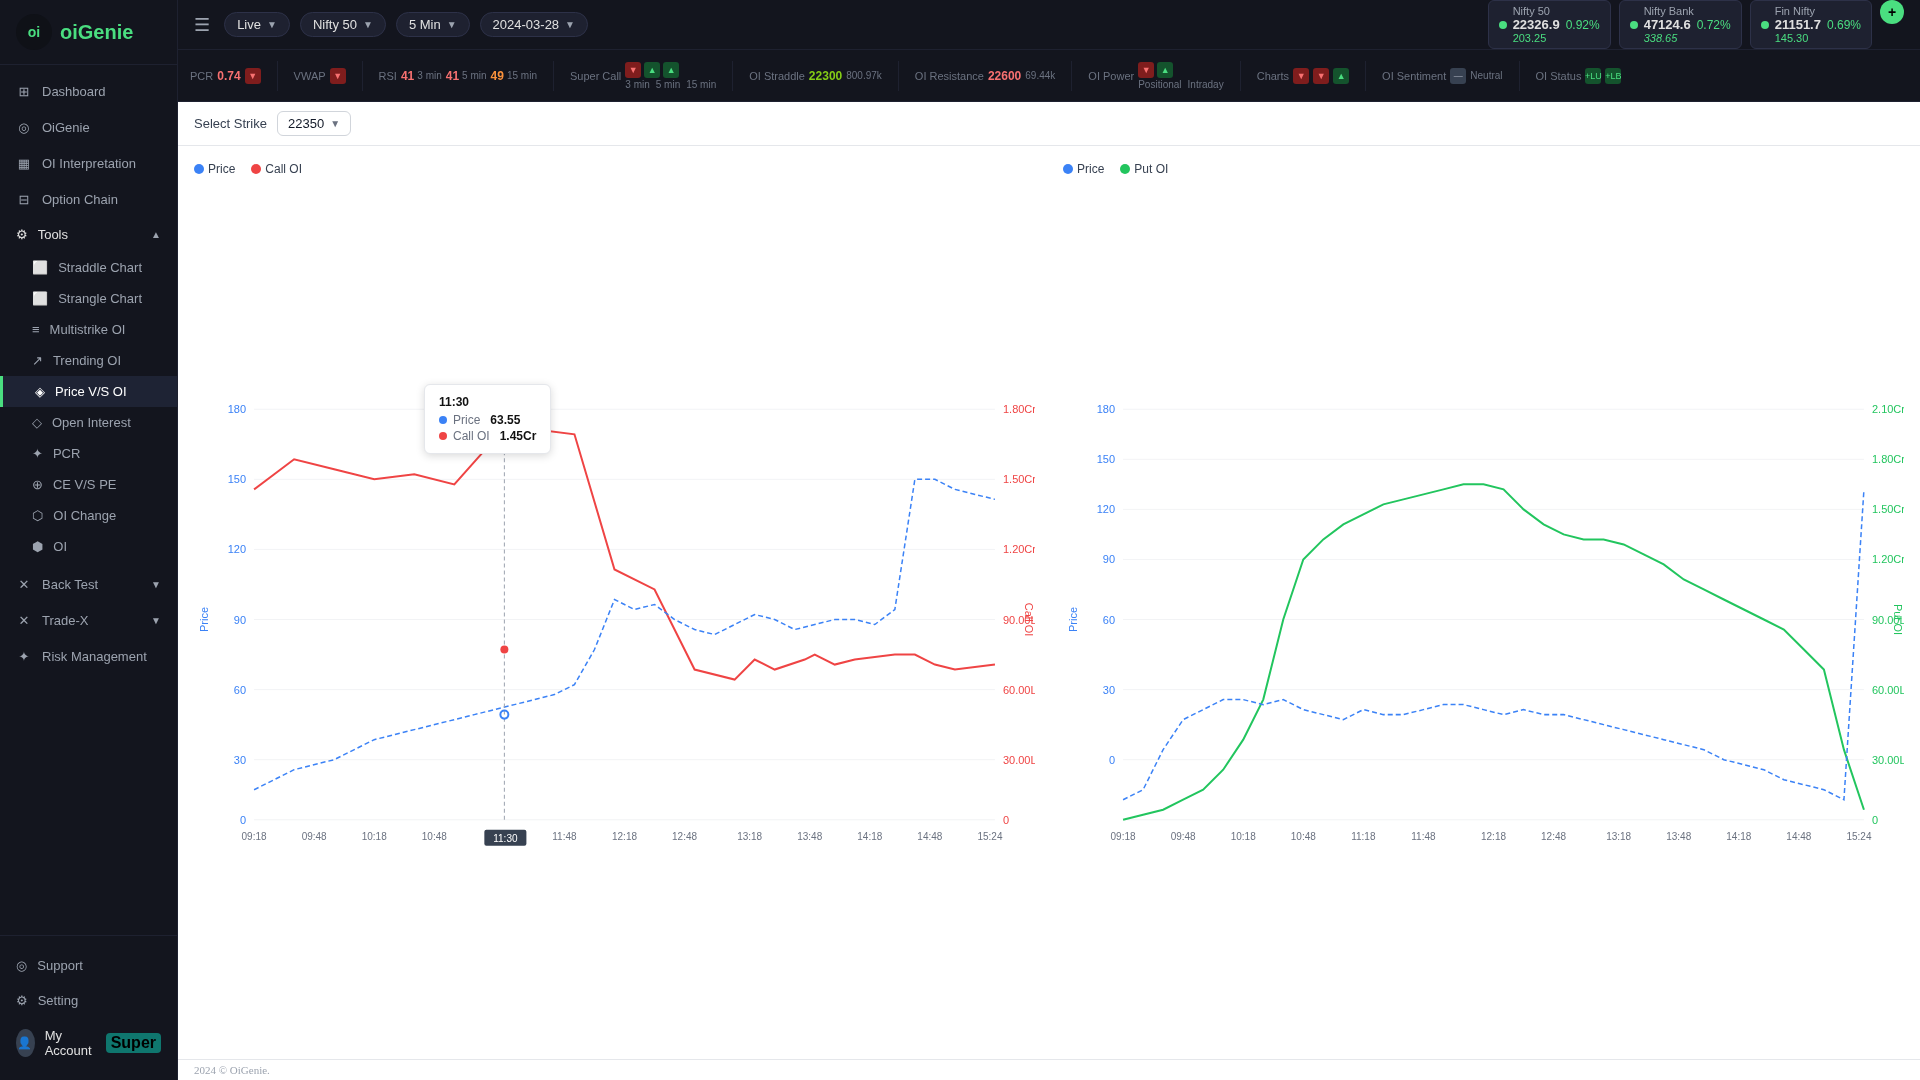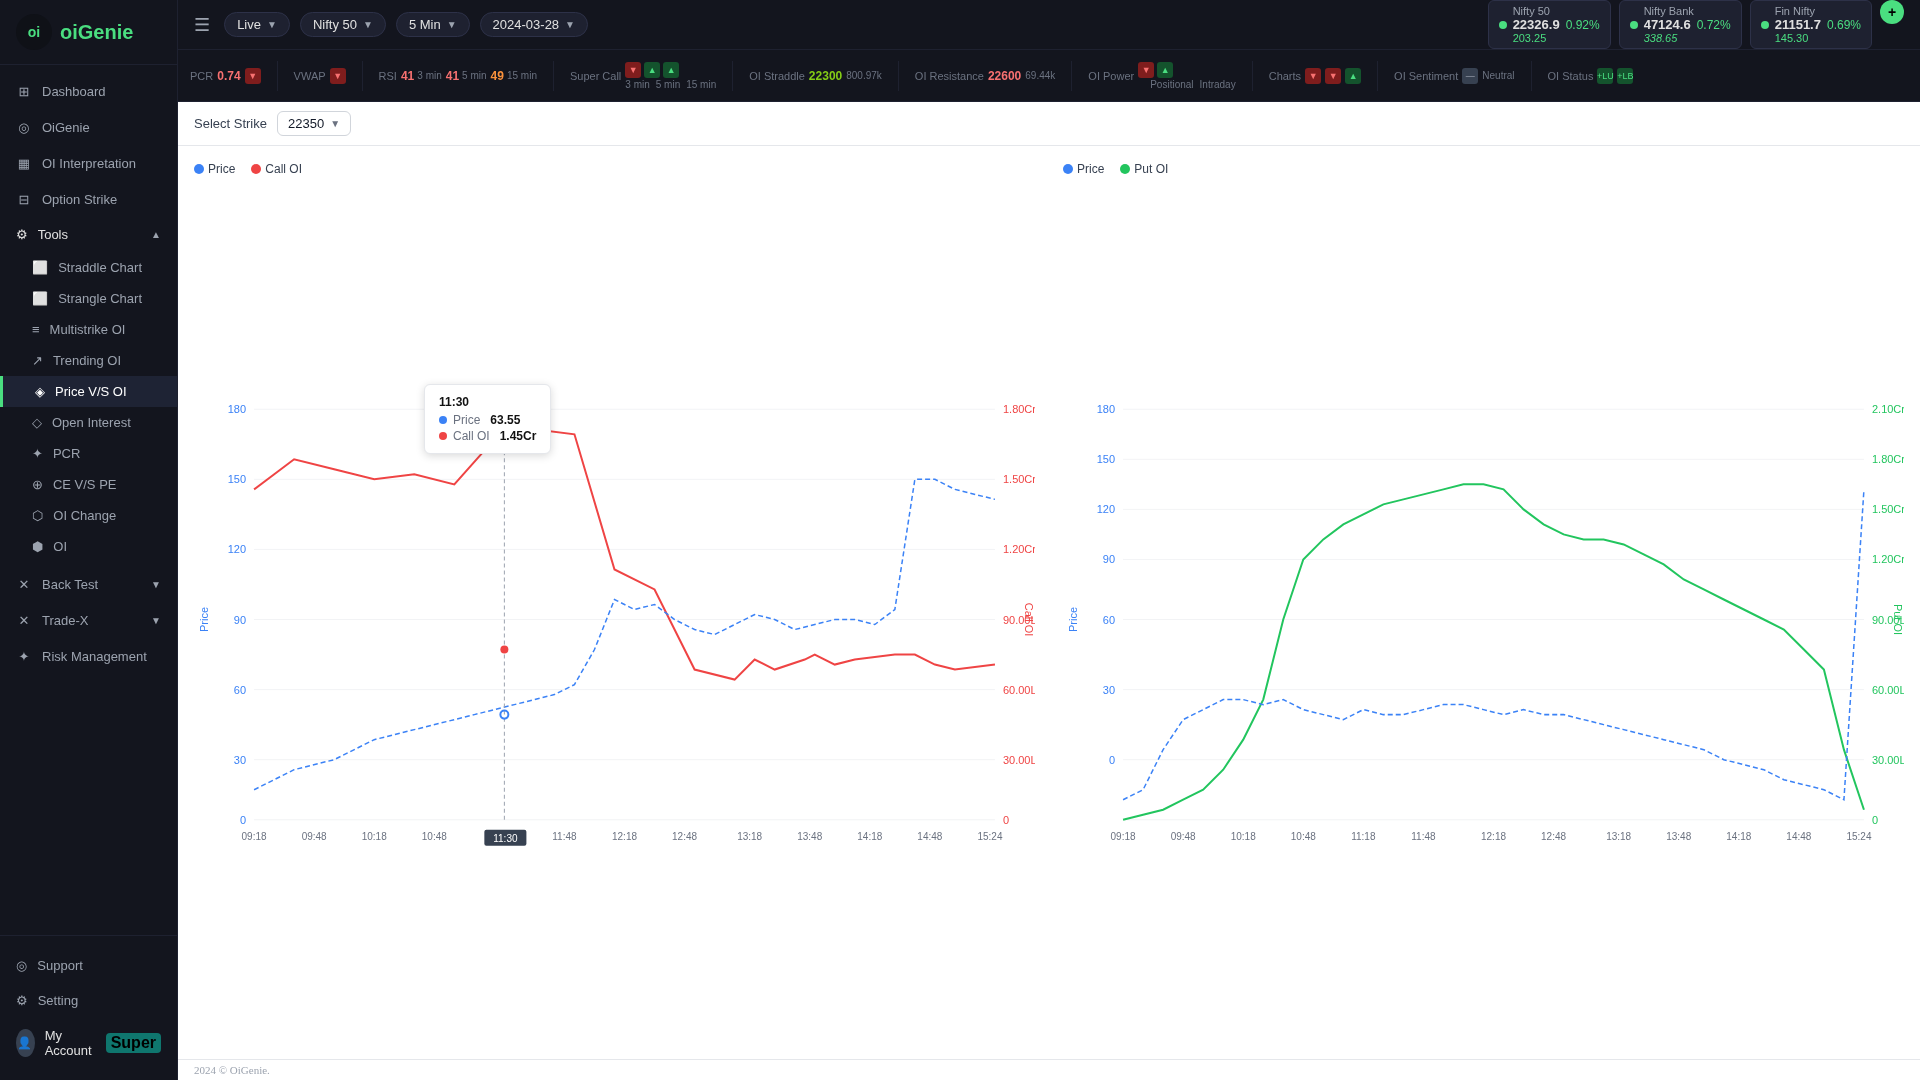--- a/index.html
+++ b/index.html
@@ -141,21 +141,21 @@
     <div class="nav-item">
       <span class="nav-icon">◎</span>
       <span>OiGenie</span>
     </div>
     <div class="nav-item">
       <span class="nav-icon">▦</span>
       <span>OI Interpretation</span>
     </div>
     <div class="nav-item">
       <span class="nav-icon">⊟</span>
-      <span>Option Strike</span>
+      <span>Option Chain</span>
     </div>
 
     <div class="tools-header">
       <div style="display:flex;align-items:center;gap:10px;">
         <span class="nav-icon">⚙</span>
         <span>Tools</span>
       </div>
       <span style="color:#9ca3af;font-size:10px;">▲</span>
     </div>
 
@@ -373,21 +373,21 @@
     </div>
     <div class="ind-separator"></div>
 
     <div class="ind-group">
       <span class="ind-label">OI Power</span>
       <div class="ind-col">
         <div class="ind-row">
           <div class="ind-btn red-btn">▼</div>
           <div class="ind-btn green-btn">▲</div>
         </div>
-        <div class="ind-row" style="gap:6px;margin-left:12px;">
+        <div class="ind-row" style="gap:6px;">
           <span class="ind-sub">Positional</span>
           <span class="ind-sub">Intraday</span>
         </div>
       </div>
     </div>
     <div class="ind-separator"></div>
 
     <div class="ind-group">
       <span class="ind-label">Charts</span>
       <div class="ind-btn red-btn">▼</div>

